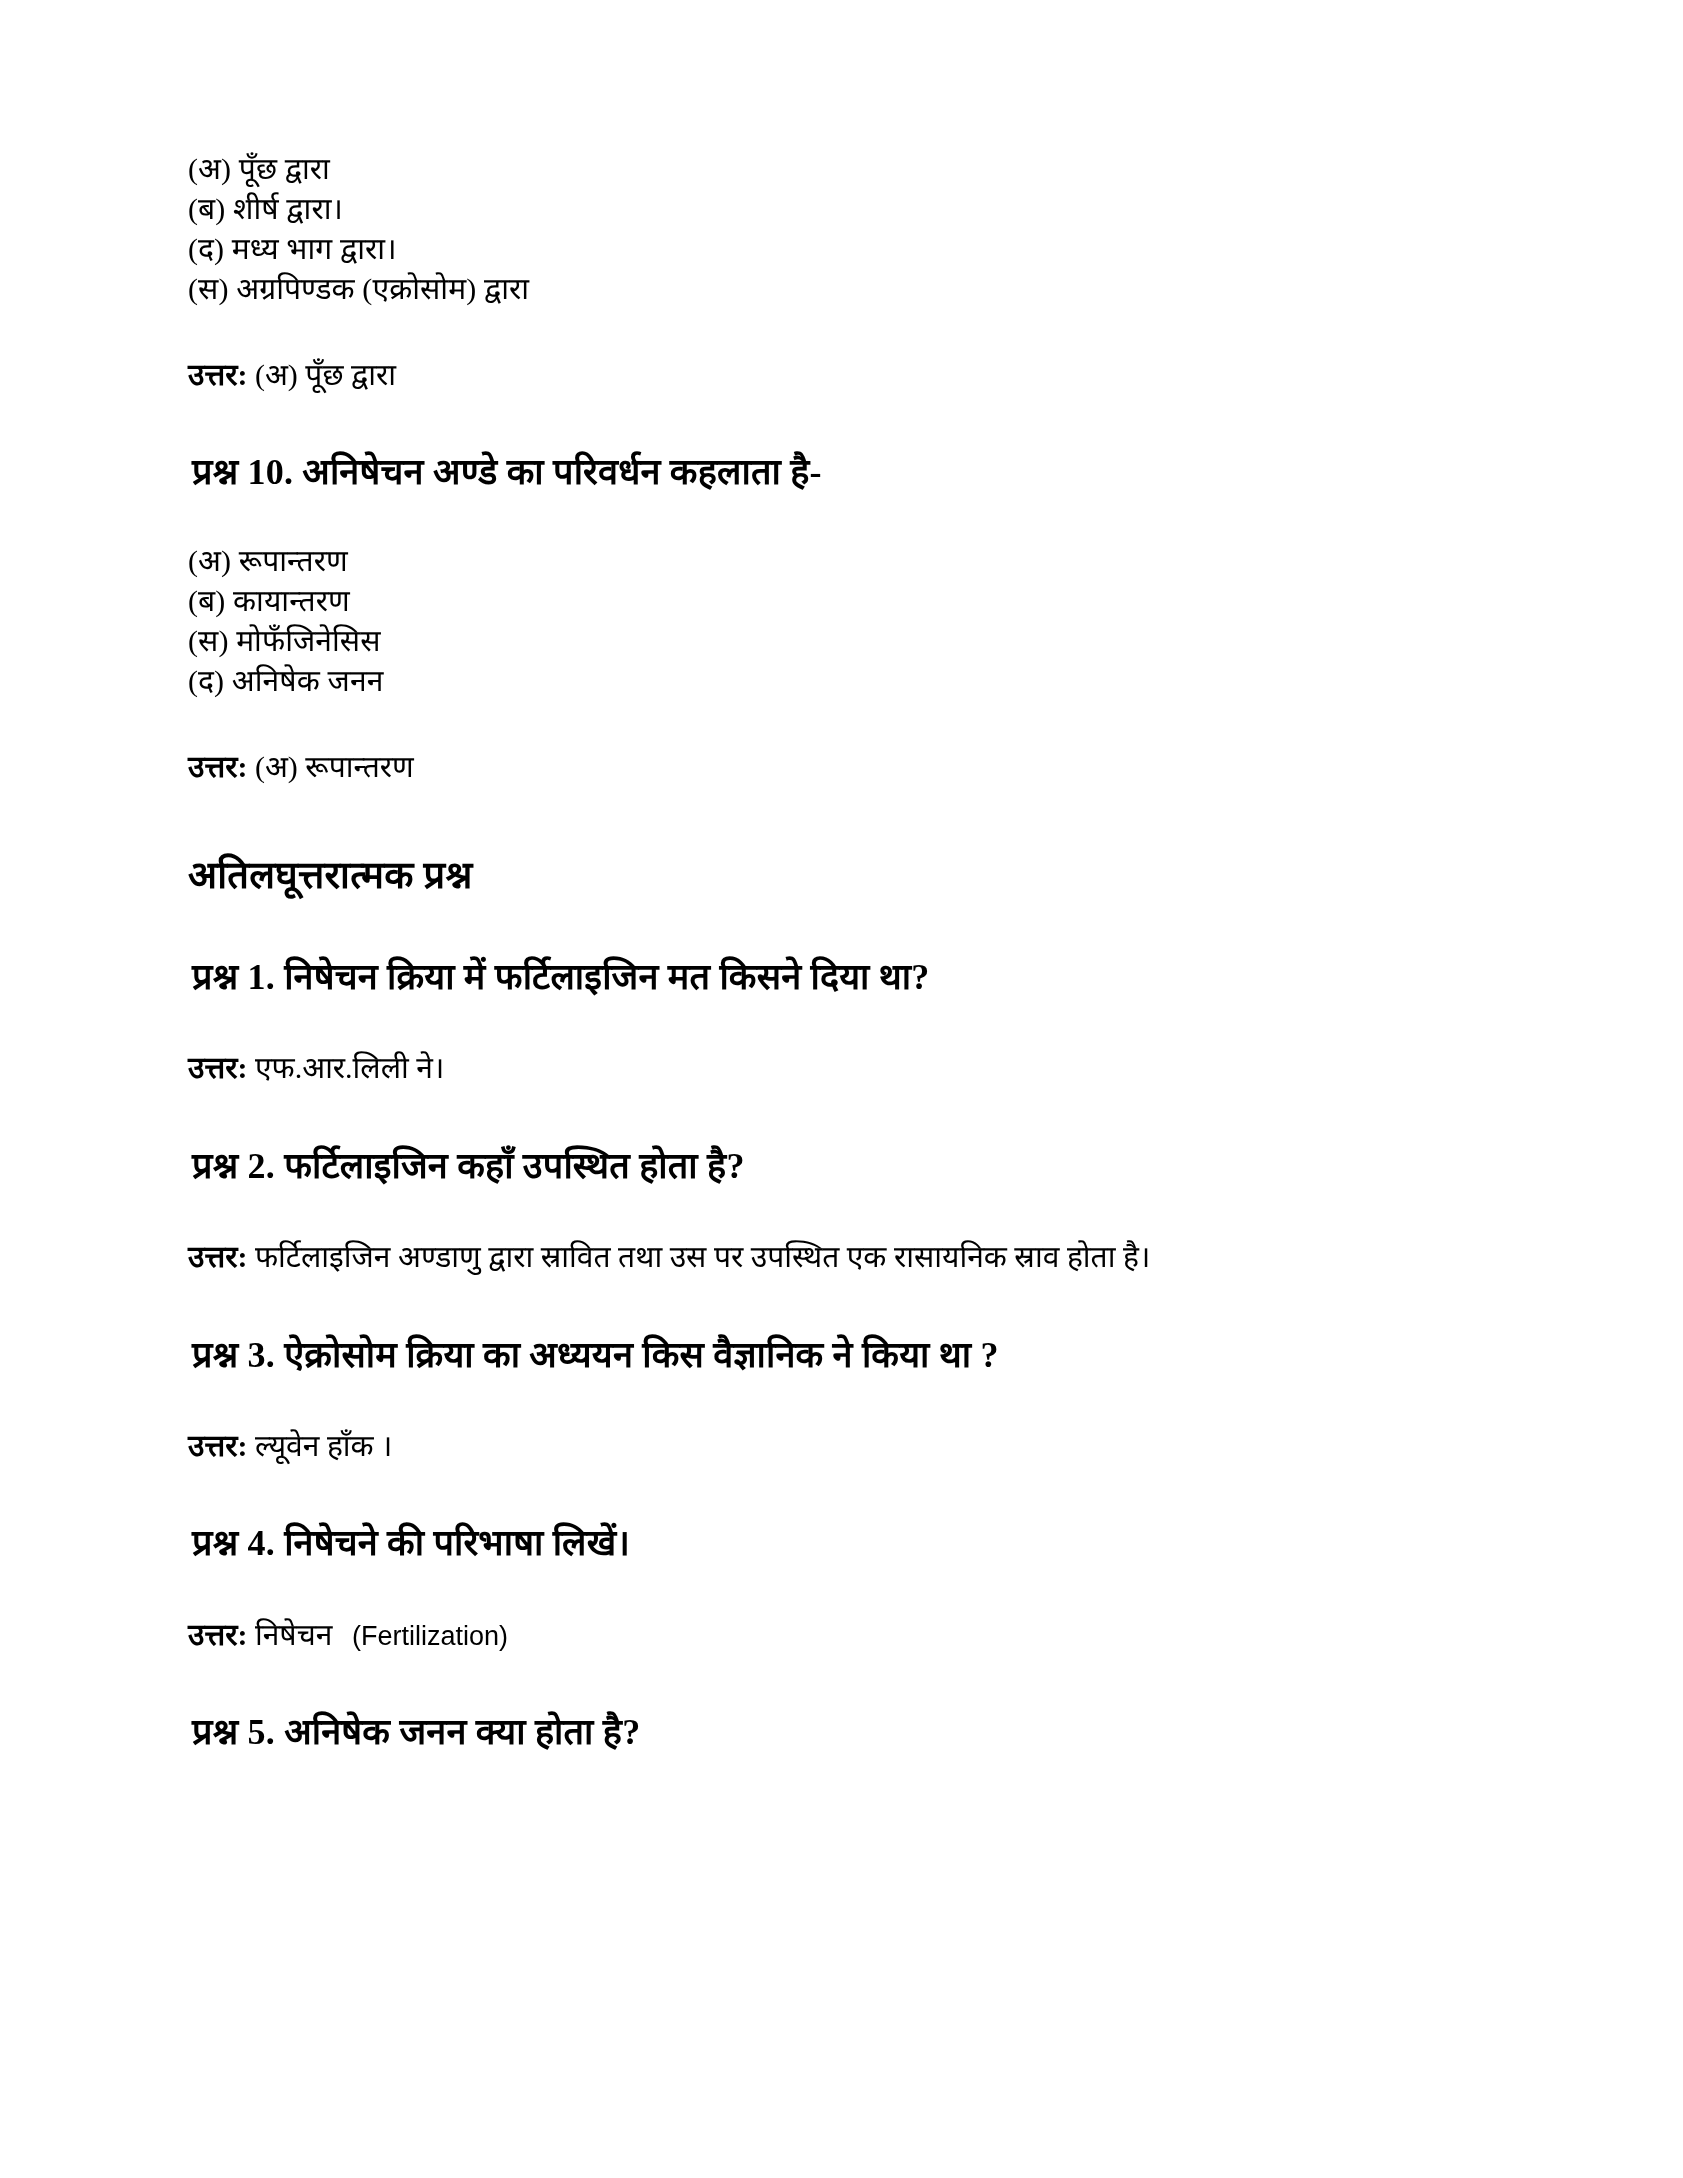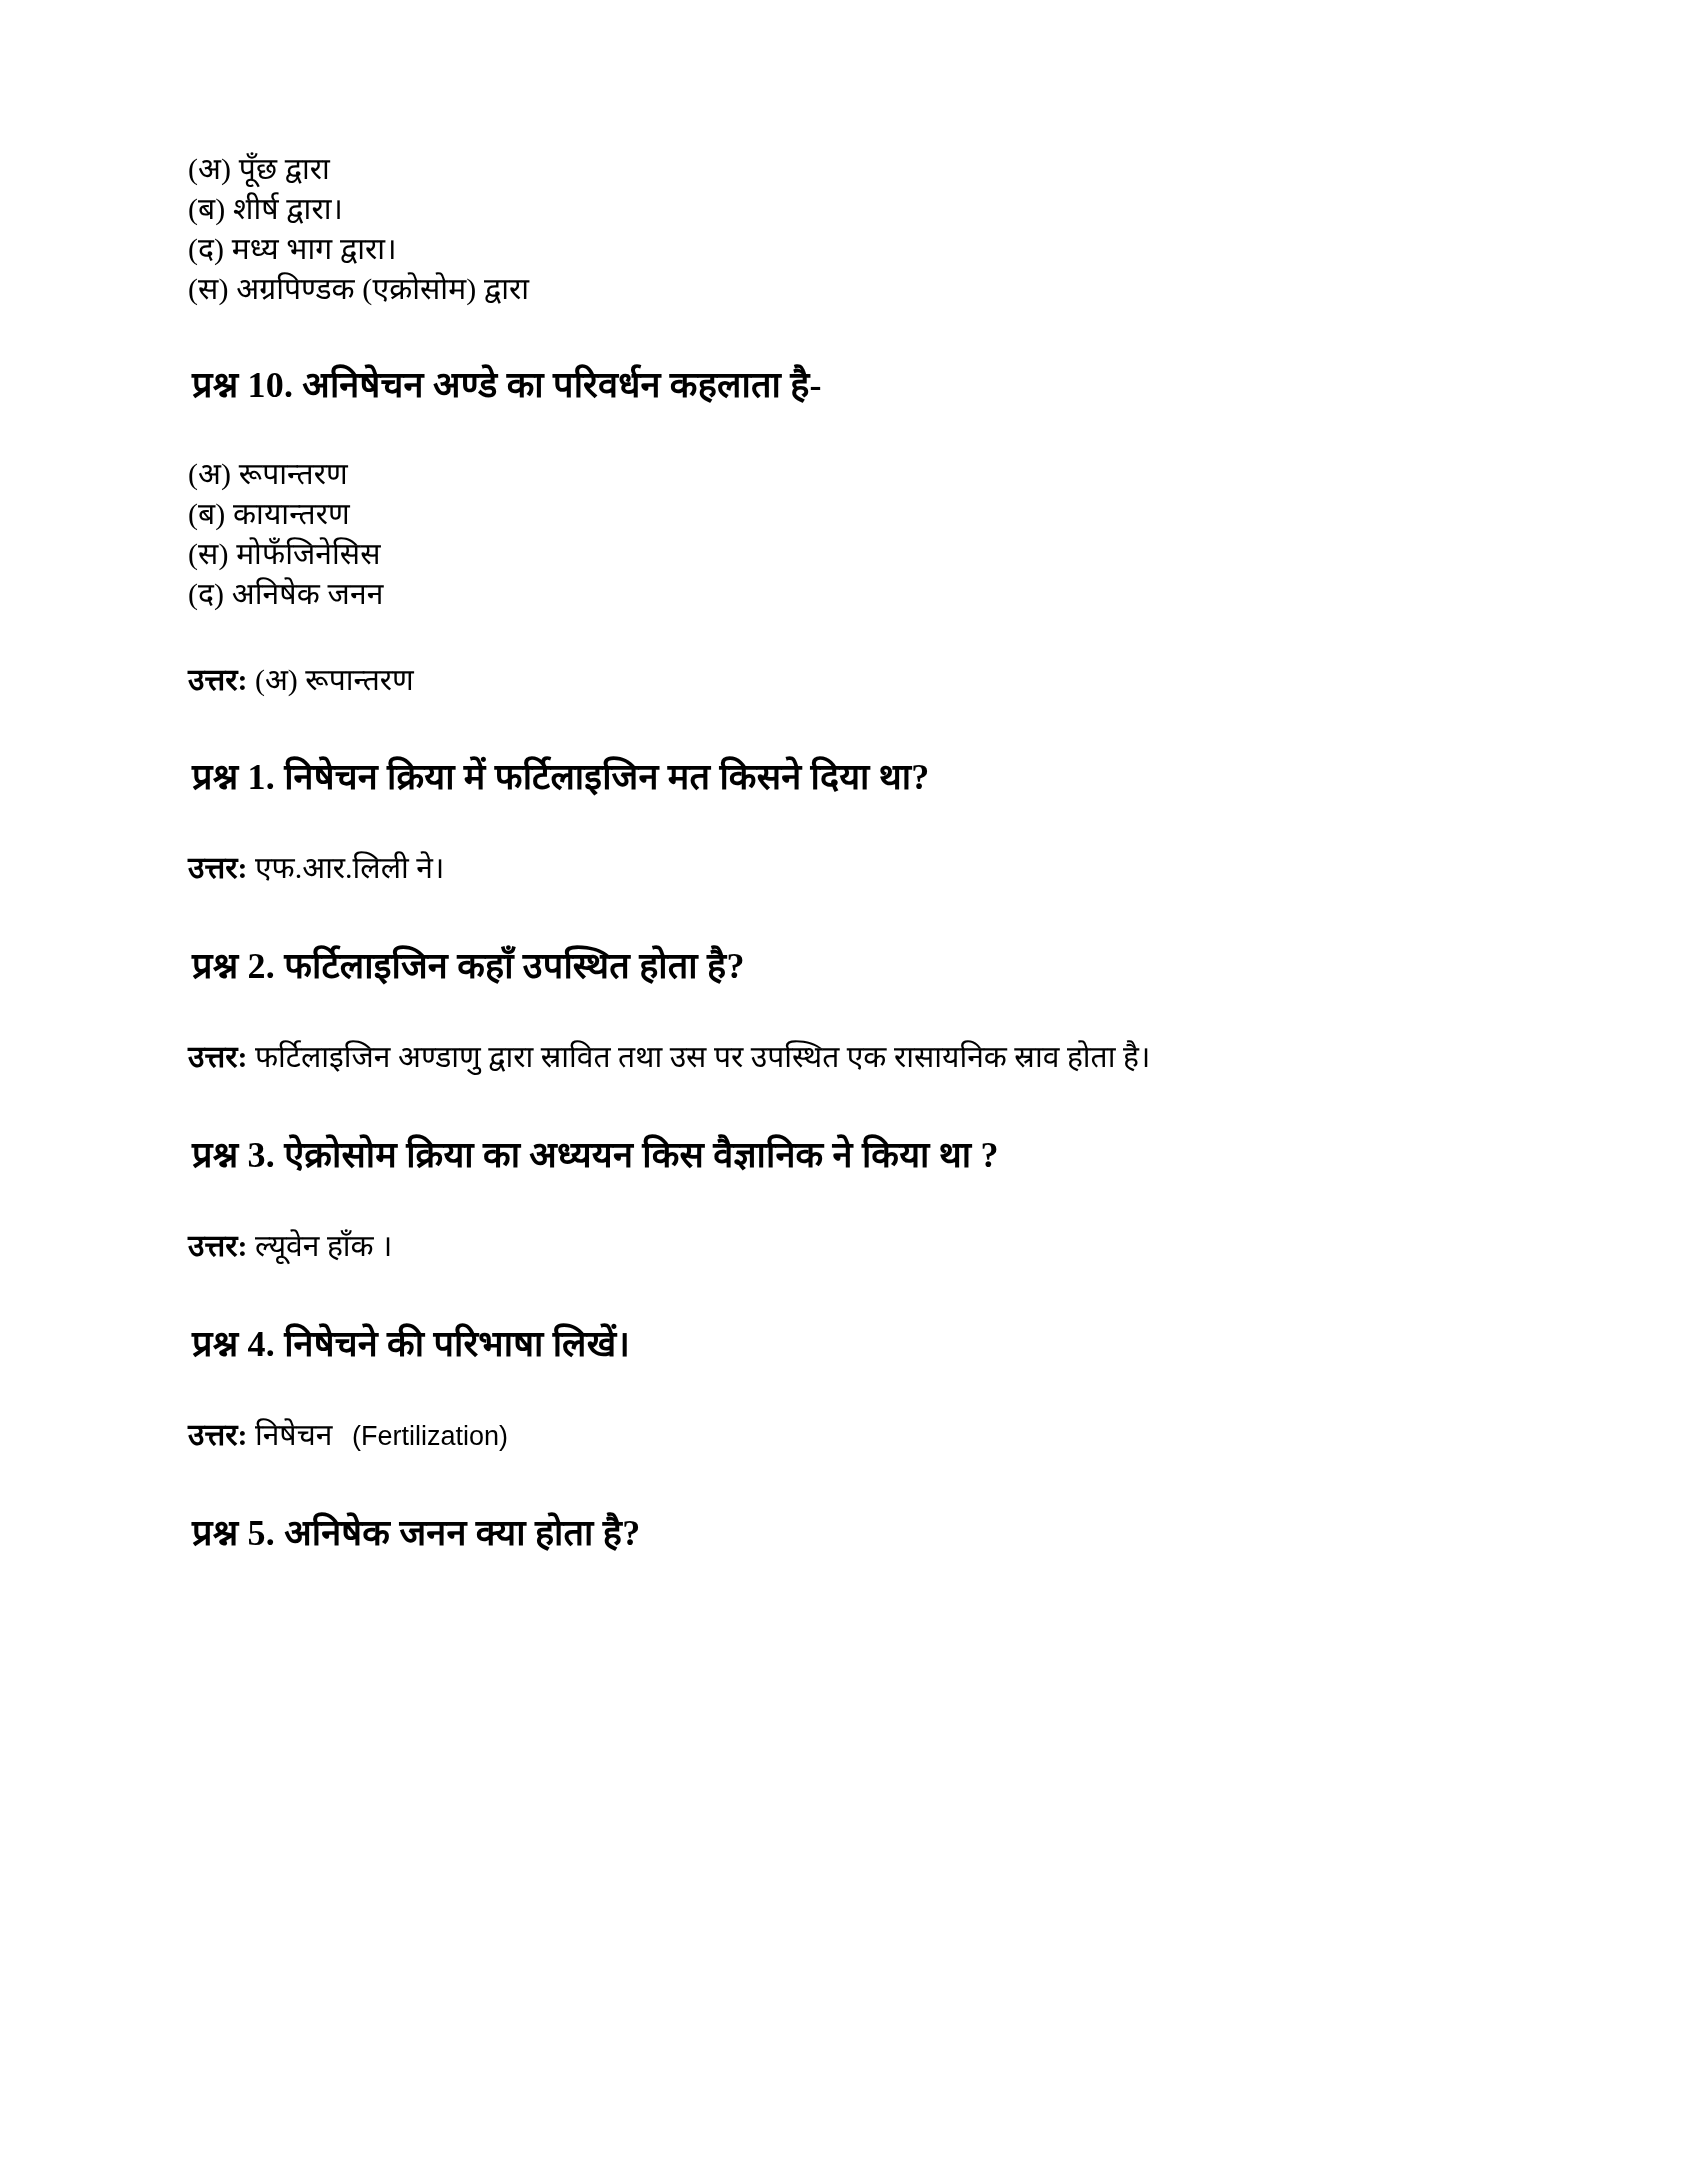--- a/index.html
+++ b/index.html
@@ -84,32 +84,34 @@
 <div class="page">
   <div class="content">
 
     <ul class="opt-list first-block">
       <li class="opt">(अ) पूँछ द्वारा</li>
       <li class="opt">(ब) शीर्ष द्वारा।</li>
       <li class="opt">(द) मध्य भाग द्वारा।</li>
       <li class="opt">(स) अग्रपिण्डक (एक्रोसोम) द्वारा</li>
     </ul>
 
+    <p class="ans"><span class="lbl">उत्तर:</span><span> (अ) पूँछ द्वारा</span></p>
 
     <h3 class="qtitle">प्रश्न 10. अनिषेचन अण्डे का परिवर्धन कहलाता है-</h3>
 
     <ul class="opt-list" style="margin-top:44px">
       <li class="opt">(अ) रूपान्तरण</li>
       <li class="opt">(ब) कायान्तरण</li>
       <li class="opt">(स) मोफँजिनेसिस</li>
       <li class="opt">(द) अनिषेक जनन</li>
     </ul>
 
     <p class="ans"><span class="lbl">उत्तर:</span><span> (अ) रूपान्तरण</span></p>
 
+    <h2 class="section-heading">अतिलघूत्तरात्मक प्रश्न</h2>
 
     <h3 class="qtitle">प्रश्न 1. निषेचन क्रिया में फर्टिलाइजिन मत किसने दिया था?</h3>
     <p class="ans"><span class="lbl">उत्तर:</span><span> एफ.आर.लिली ने।</span></p>
 
     <h3 class="qtitle">प्रश्न 2. फर्टिलाइजिन कहाँ उपस्थित होता है?</h3>
     <p class="ans"><span class="lbl">उत्तर:</span><span> फर्टिलाइजिन अण्डाणु द्वारा स्रावित तथा उस पर उपस्थित एक रासायनिक स्राव होता है।</span></p>
 
     <h3 class="qtitle">प्रश्न 3. ऐक्रोसोम क्रिया का अध्ययन किस वैज्ञानिक ने किया था ?</h3>
     <p class="ans"><span class="lbl">उत्तर:</span><span>  ल्यूवेन हाँक ।</span></p>
 

